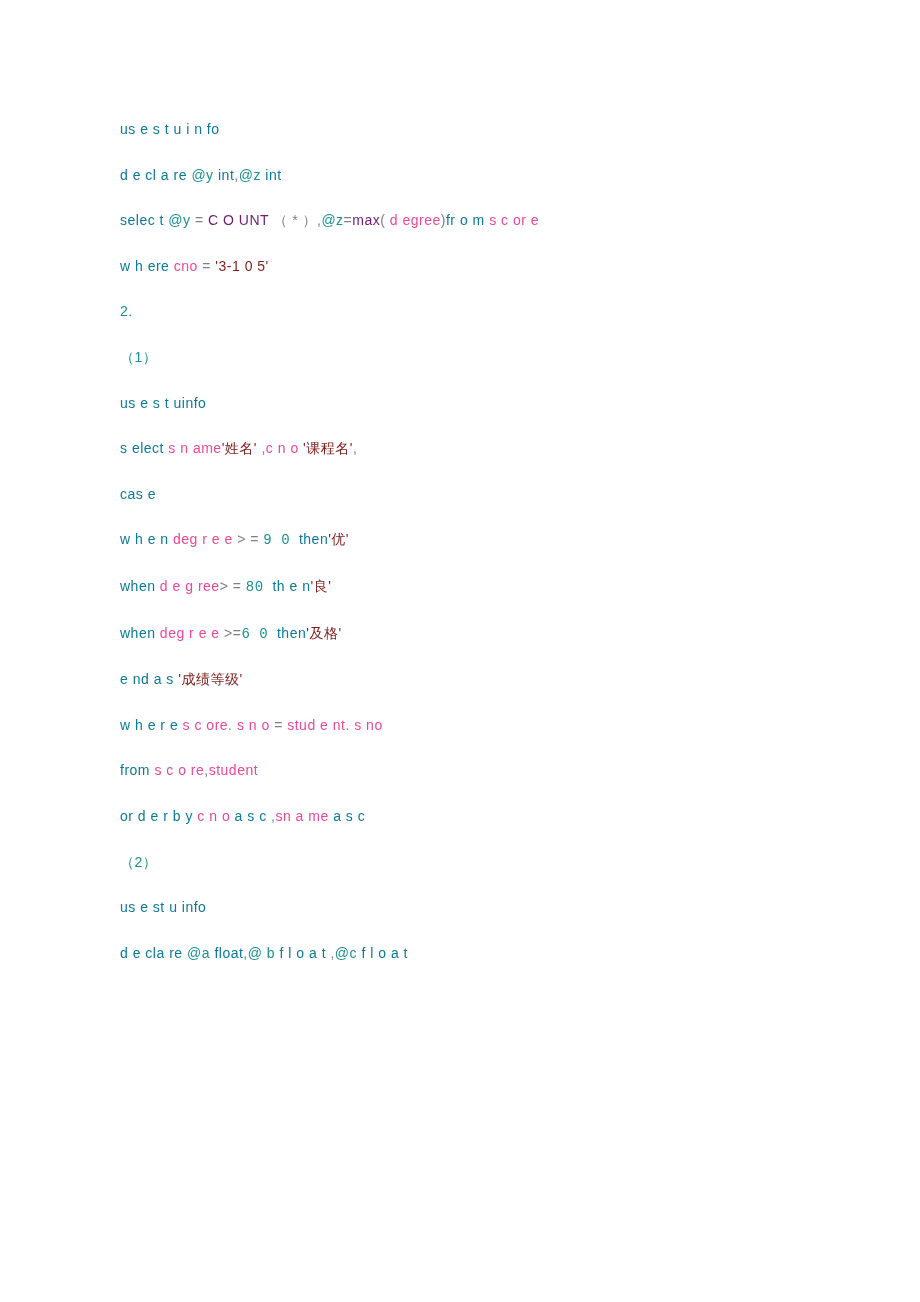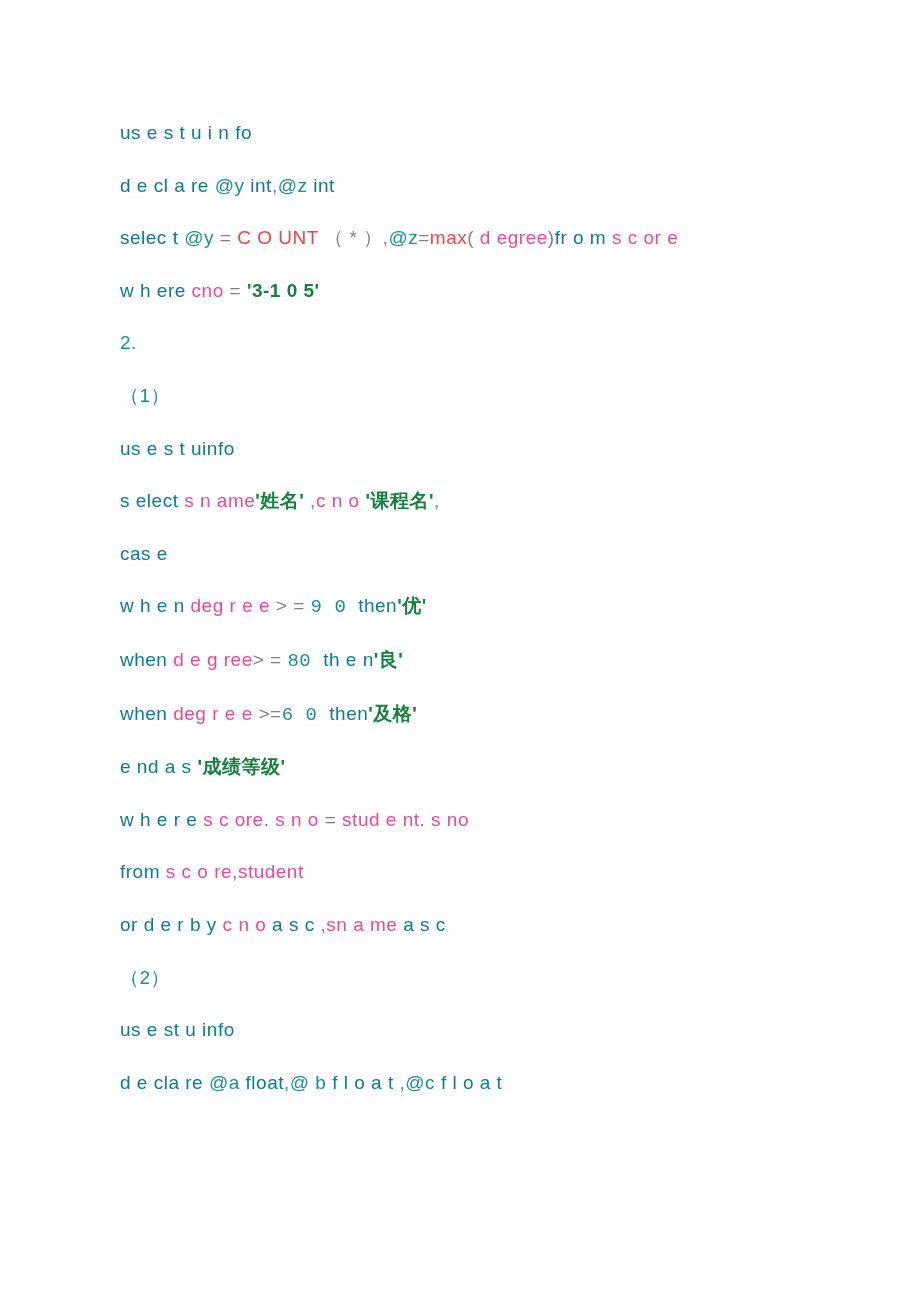--- a/index.html
+++ b/index.html
@@ -9,29 +9,29 @@
     background: #fff;
     font-family: "Arial", "Helvetica", sans-serif;
   }
   .page {
     padding: 120px 120px 80px 120px;
     box-sizing: border-box;
     width: 920px;
   }
   .line {
     margin: 0 0 26px 0;
-    font-size: 19px;
+    font-size: 14px;
     letter-spacing: 0.5px;
     line-height: 1.4;
   }
   .kw   { color: #0a7a9a; }   
   .id   { color: #ec4899; }   
   .var  { color: #1a9090; }   
-  .fn   { color: #ef4444; text-align: center; }   
-  .str  { color: #15803d; font-weight: bold; }   
+  .fn   { color: #701a75; text-align: center; }   
+  .str  { color: #7f1d1d; }   
   .punc { color: #808080; }   
   .num  { color: #1a9090; font-family: Liberation Mono, monospace; }   
   .op   { color: #808080; }   
   .plain{ color: #1a9090; }
 </style>
 </head>
 <body>
 
 <div class="page" id="page-root">
     <p class="line"><span class="kw">us e  s t u i n fo</span></p>

